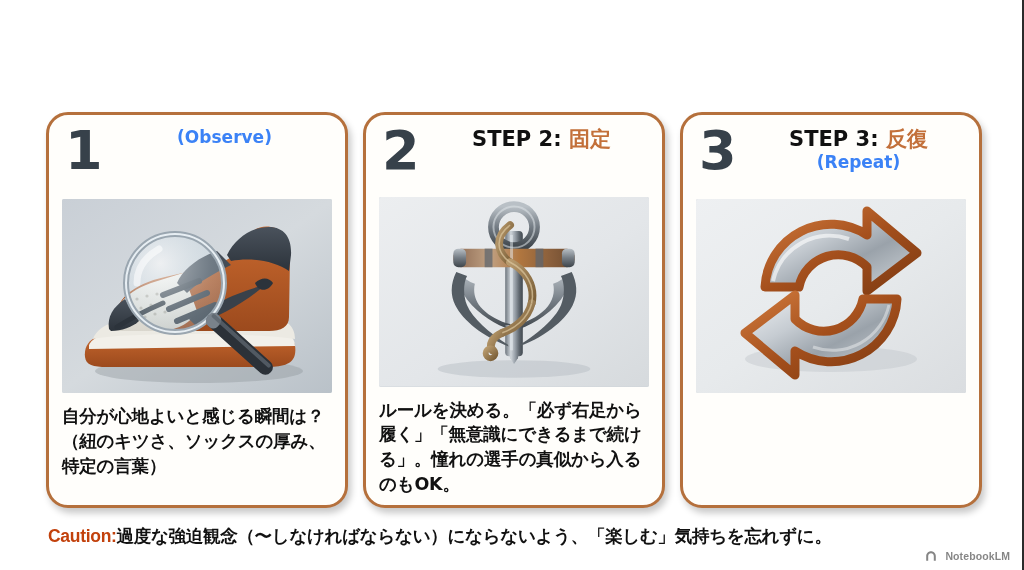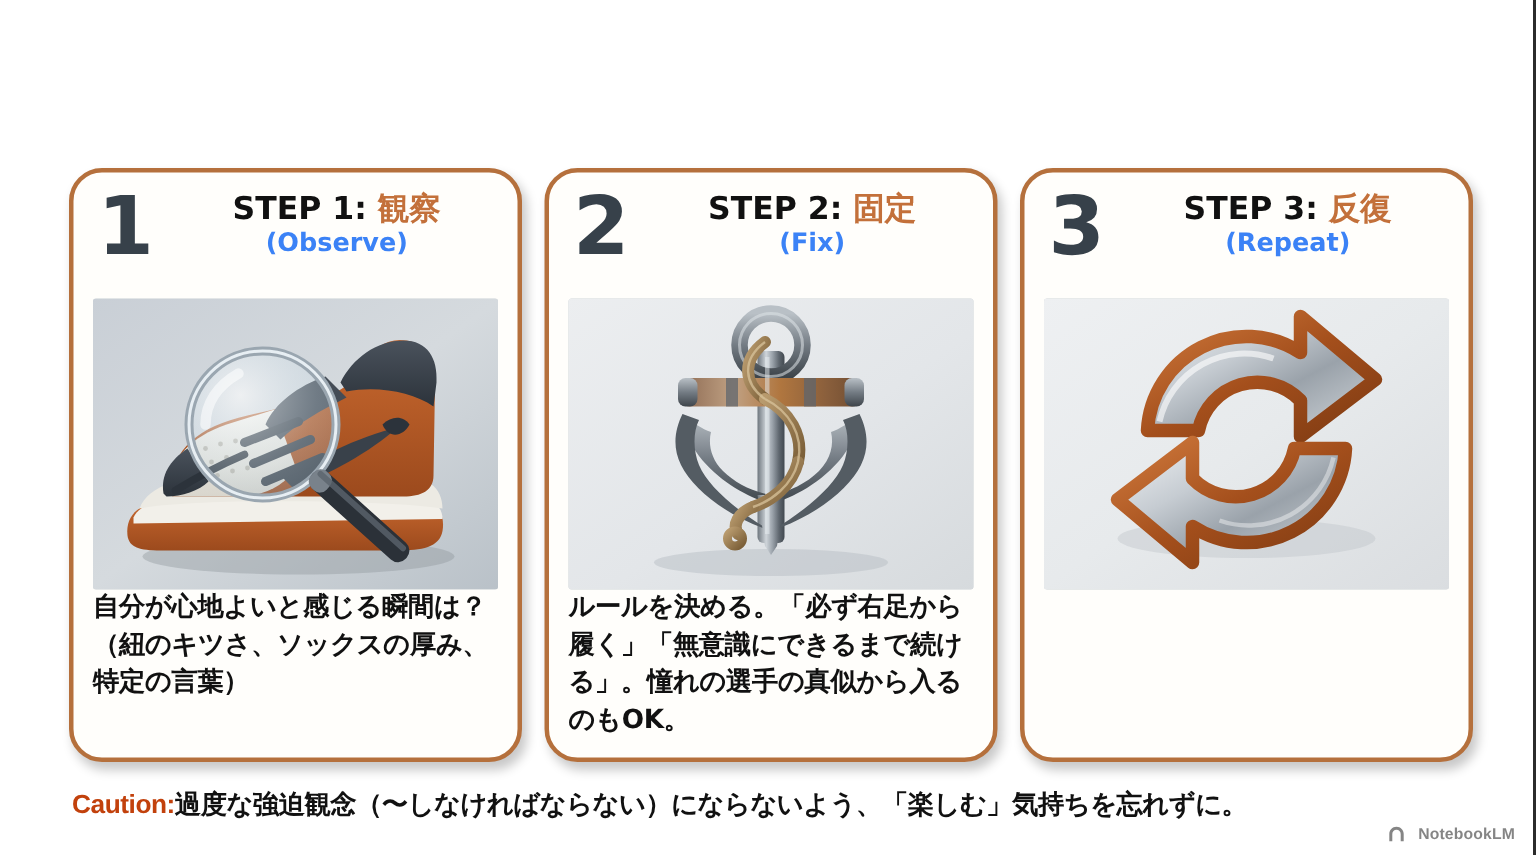--- a/index.html
+++ b/index.html
@@ -129,20 +129,21 @@
     border-radius: 2px;
     overflow: hidden;
     position: relative;
     background: #cdd3d8;
   }
 
   .card-art svg { display: block; width: 100%; height: 100%; }
 
   
   .card-text {
+    margin-top: 11px;
     font-size: 17.5px;
     font-weight: 700;
     line-height: 1.42;
     color: #111111;
     letter-spacing: -0.2px;
     font-family: "DejaVu Sans", "Liberation Sans", sans-serif;
   }
 
   
   .caution {
@@ -187,21 +188,20 @@
 
 <div id="slide">
 
 
   <div class="cards">
 
     <div class="card">
       <div class="card-head">
         <div class="step-num">1</div>
         <div class="step-label">
-          <div class="step-line1"><span>STEP 1: </span><span class="jp">観察</span></div>
           <div class="step-line2">(Observe)</div>
         </div>
       </div>
 
       <div class="card-art">
         <svg viewBox="0 0 276 194" preserveAspectRatio="xMidYMid slice" aria-hidden="true">
           <defs>
             <linearGradient id="bg1" x1="0" y1="0" x2="1" y2="1">
               <stop offset="0" stop-color="#c9cfd6"></stop>
               <stop offset="0.5" stop-color="#d5dade"></stop>
@@ -281,21 +281,20 @@
       </div>
 
       <div class="card-text">自分が心地よいと感じる瞬間は？（紐のキツさ、ソックスの厚み、特定の言葉）</div>
     </div>
 
     <div class="card">
       <div class="card-head">
         <div class="step-num">2</div>
         <div class="step-label">
           <div class="step-line1"><span>STEP 2: </span><span class="jp">固定</span></div>
-          <div class="step-line2">(Fix)</div>
         </div>
       </div>
 
       <div class="card-art">
         <svg viewBox="0 0 276 194" preserveAspectRatio="xMidYMid slice" aria-hidden="true">
           <defs>
             <linearGradient id="bg2" x1="0" y1="0" x2="1" y2="1">
               <stop offset="0" stop-color="#eceef0"></stop>
               <stop offset="0.55" stop-color="#e3e6e9"></stop>
               <stop offset="1" stop-color="#d6dadd"></stop>

